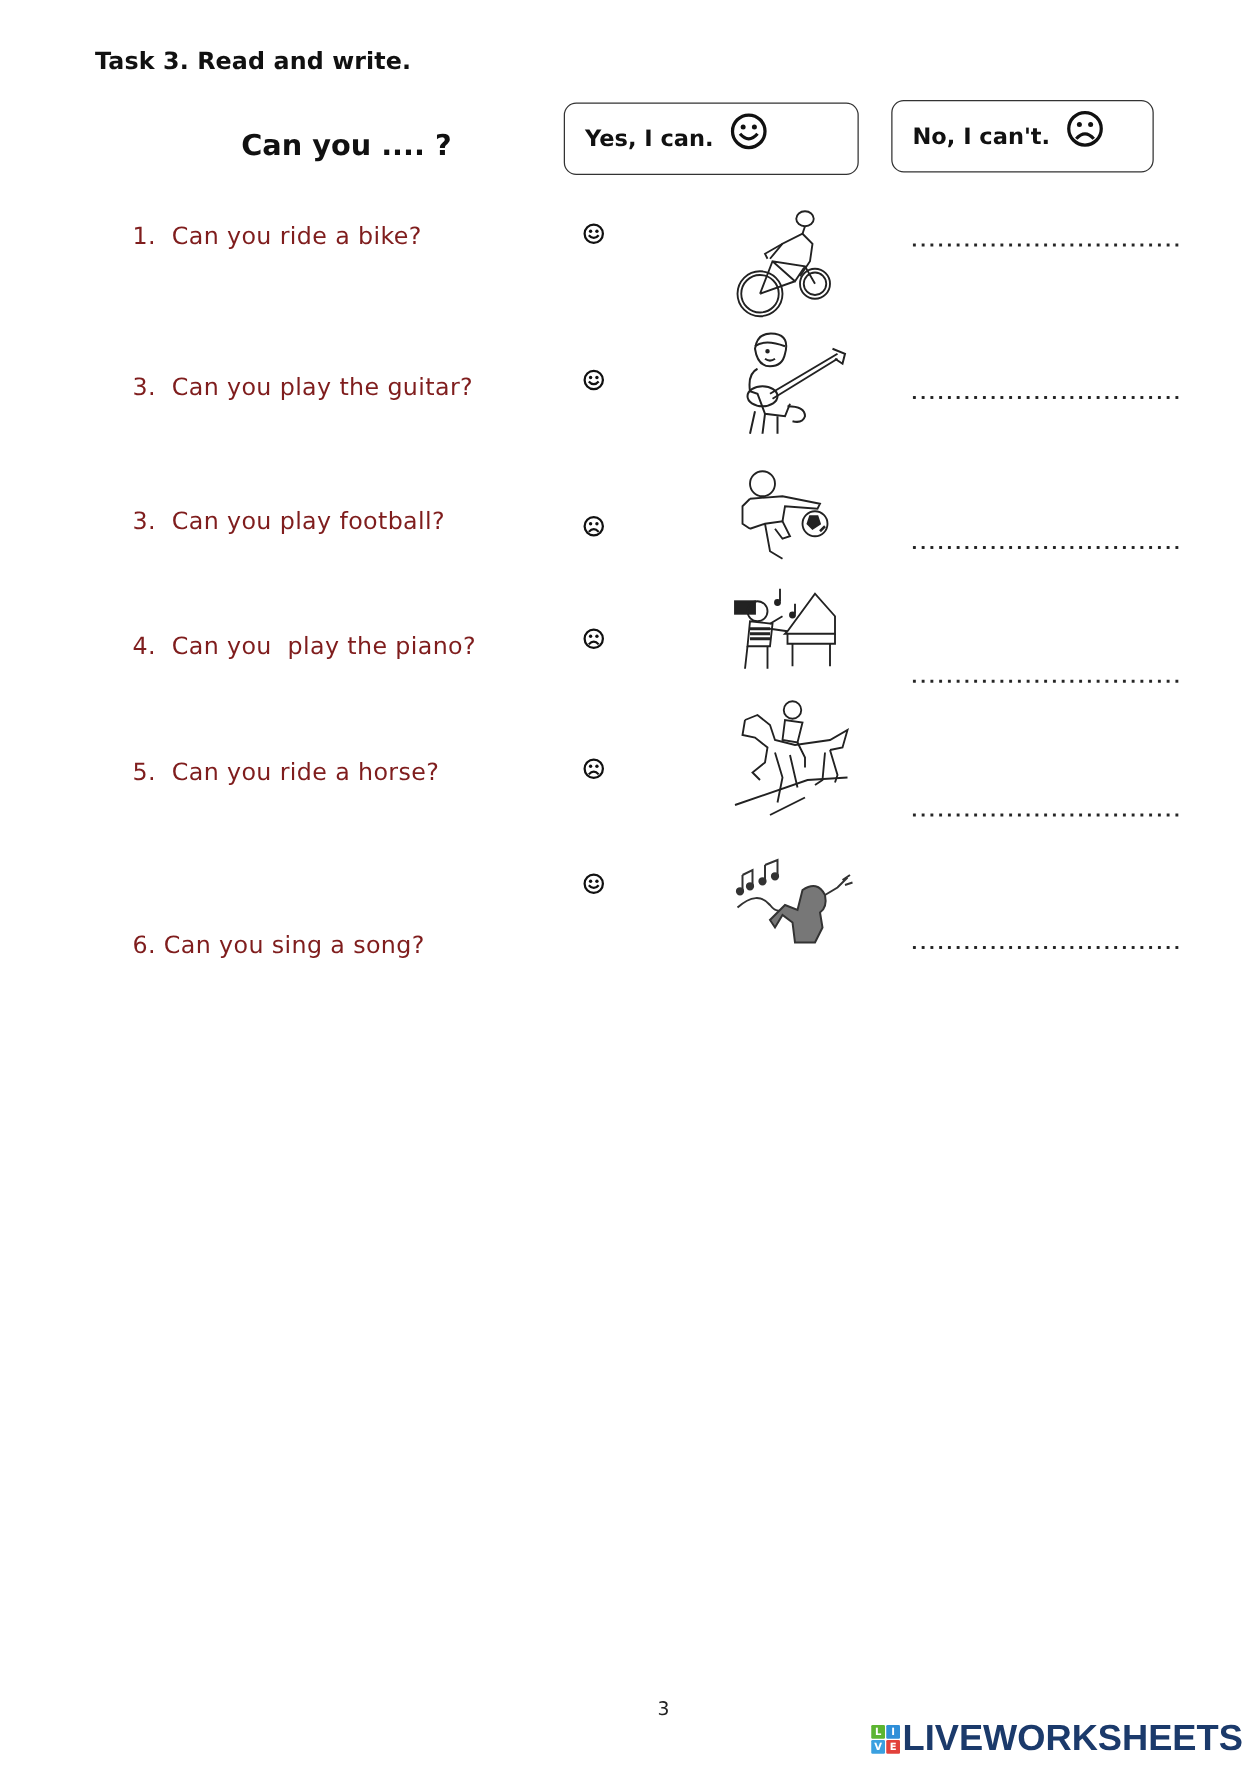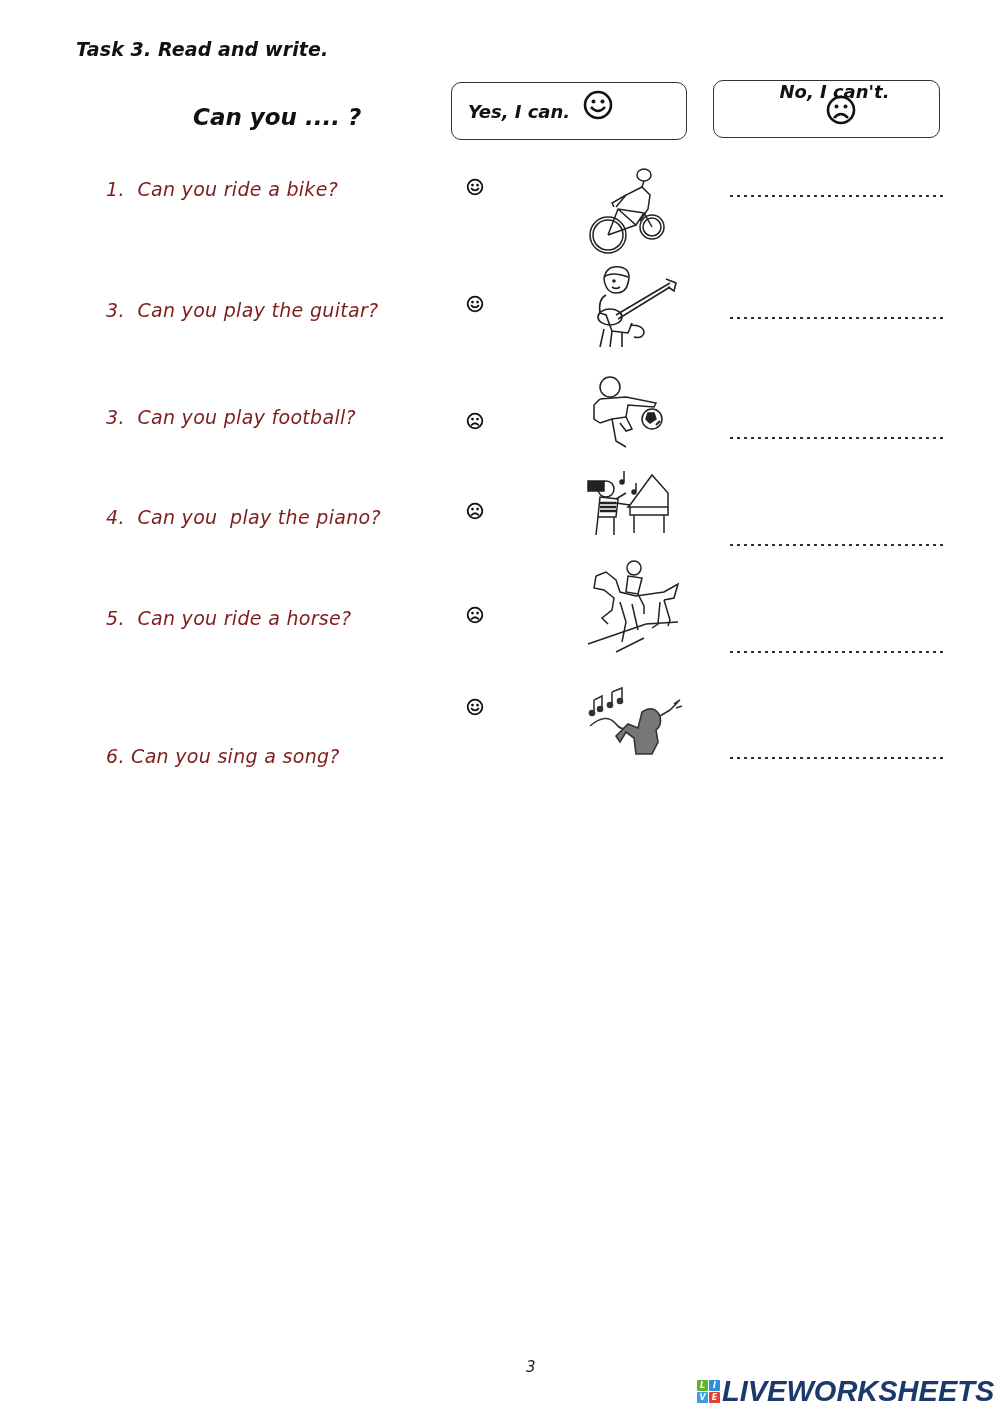--- a/index.html
+++ b/index.html
@@ -1,28 +1,28 @@
 <!DOCTYPE html>
 <html><head>
   <meta charset="utf-8">
   <style>
     html, body { margin: 0; padding: 0; }
     body {
       width: 1000px; height: 1413px; background: #ffffff; position: relative;
       font-family: "DejaVu Sans", sans-serif; color: #111; overflow: hidden;
     }
-    .abs { position: absolute; font-style: italic; }
+    .abs { position: absolute; }
     .title { left: 76px; top: 38px; font-size: 19px; font-weight: bold; letter-spacing: 0.1px; }
     .col-head { left: 193px; top: 104px; font-size: 23px; font-weight: bold; }
     .box {
       border: 1.5px solid #333; border-radius: 10px; height: 58px; box-sizing: border-box;
       display: flex; align-items: center; font-weight: bold; font-size: 18px;
     }
     .box.yes { left: 451px; top: 82px; width: 236px; padding-left: 16px; }
-    .box.no { left: 713px; top: 80px; width: 227px; padding-left: 16px; flex-direction: column; }
+    .box.no { left: 713px; top: 80px; width: 210px; padding-left: 16px; }
     .box .face { margin-left: 12px; margin-top: -8px; }
     .q { left: 106px; font-size: 19px; color: #7f1d1d; letter-spacing: 0.3px; white-space: pre; }
     .small-face { left: 466px; }
     .pic { left: 586px; }
     .dots {
       left: 728px; width: 216px; height: 4px;
       background-image: radial-gradient(circle, #222 1.1px, transparent 1.3px);
       background-size: 7px 4px; background-repeat: repeat-x;
     }
     .page-num { left: 526px; top: 1358px; font-size: 15px; color: #222; }

